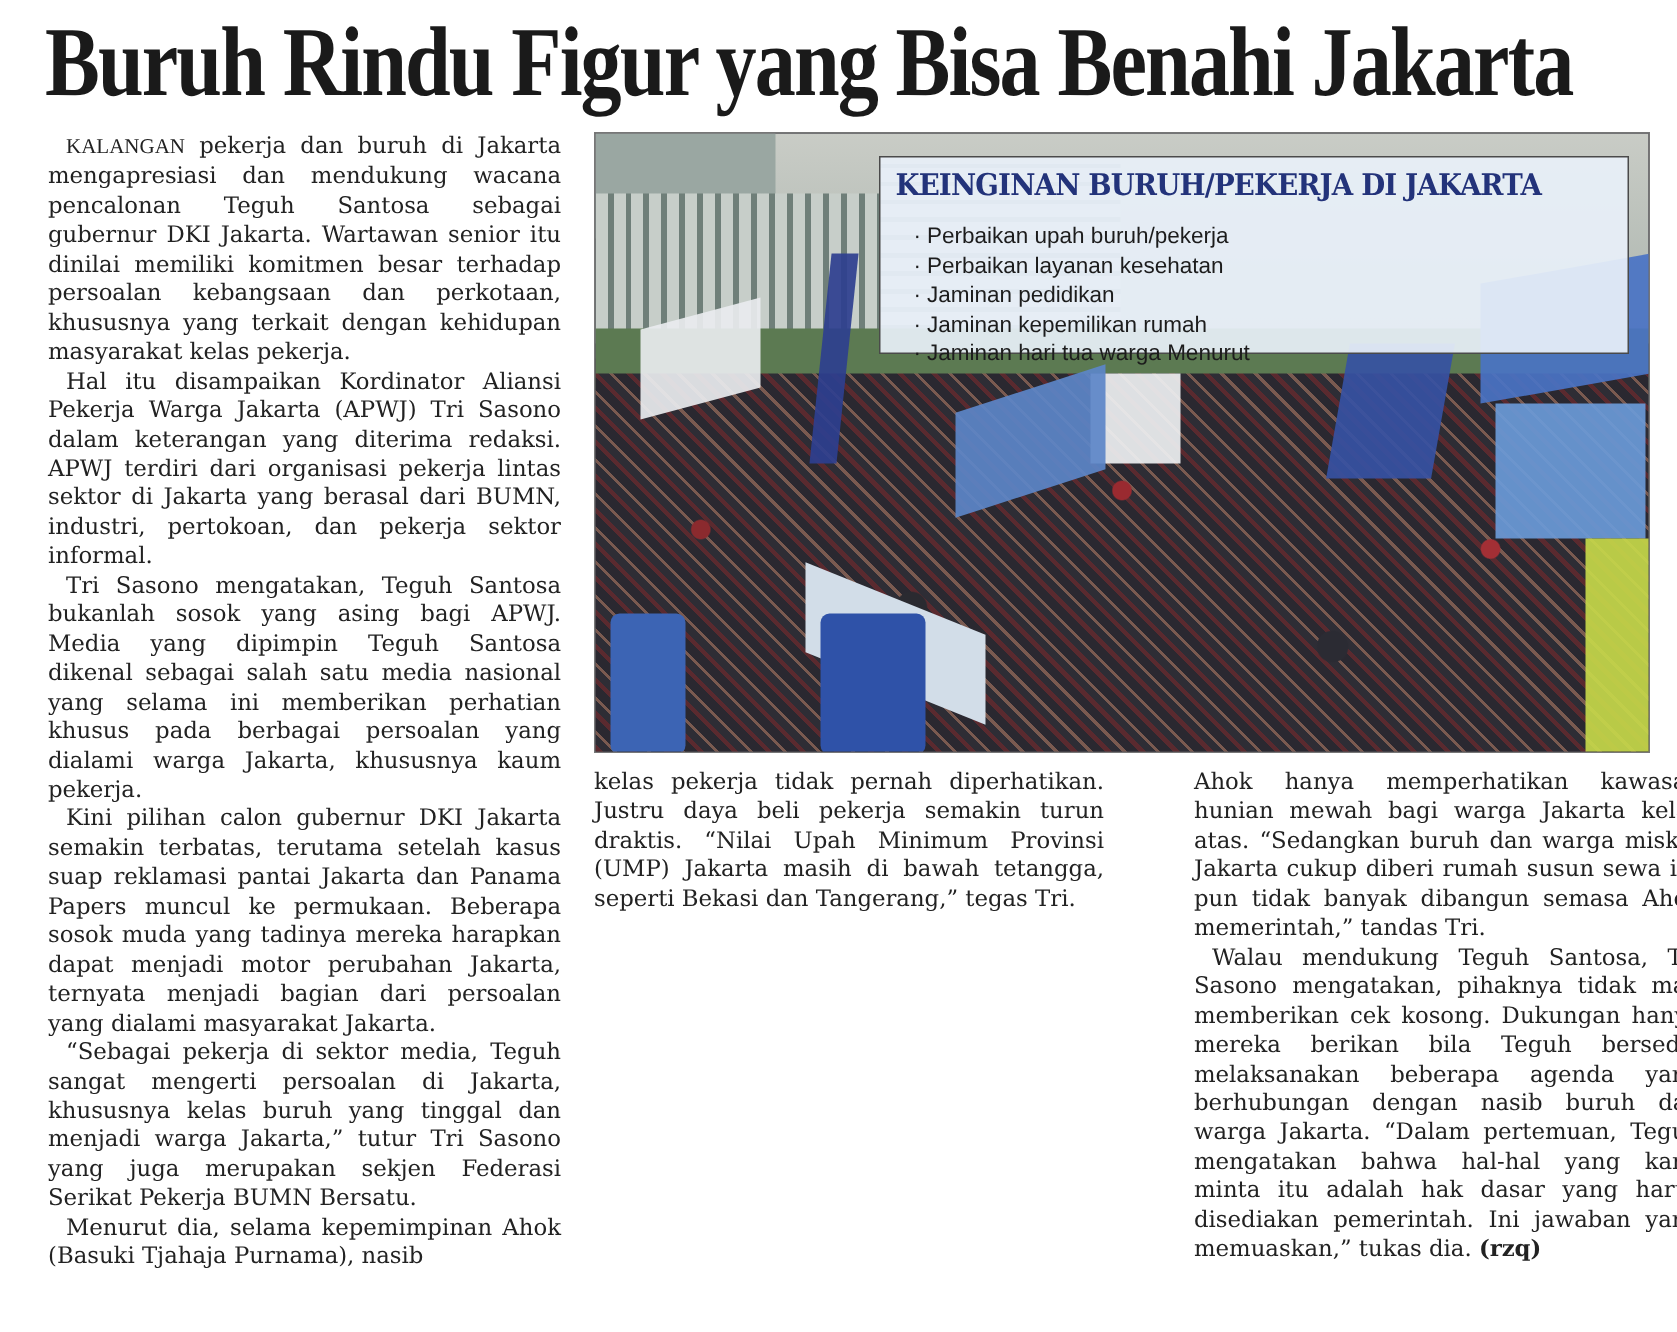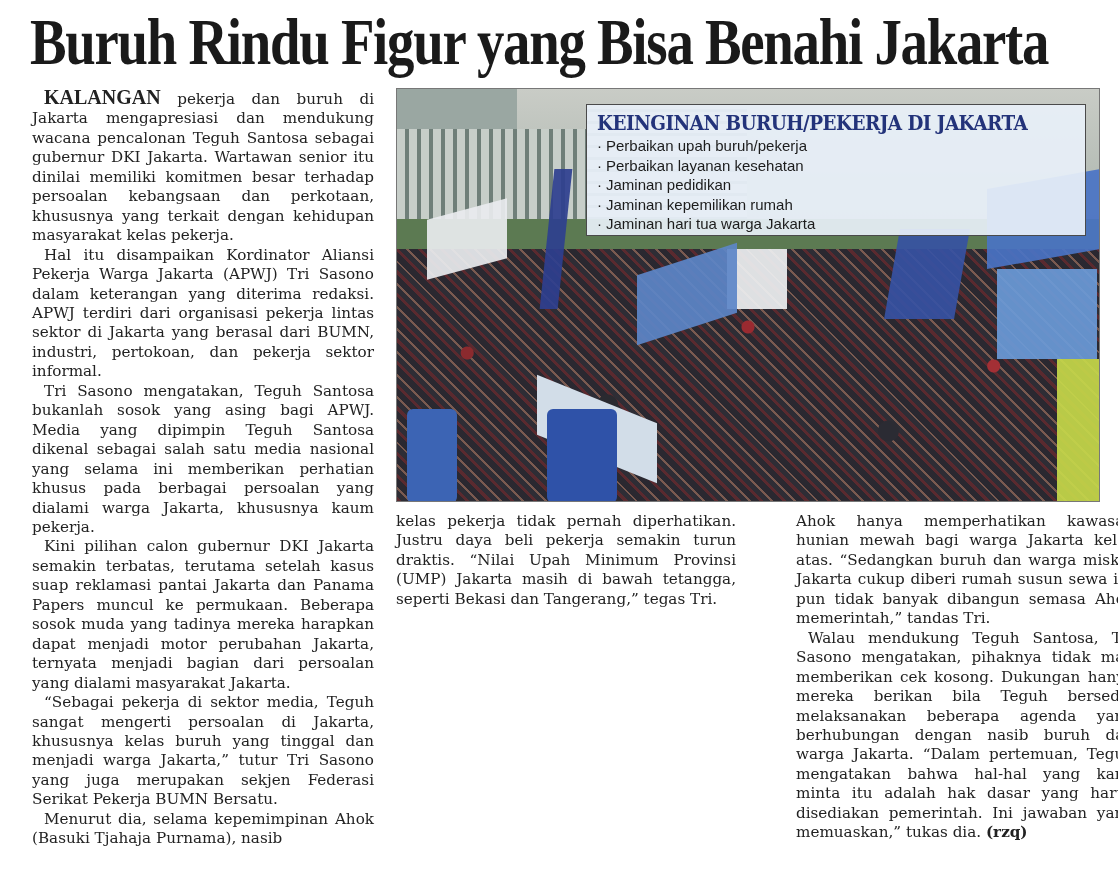--- a/index.html
+++ b/index.html
@@ -28,21 +28,21 @@
     font-size: 15.2px;
     line-height: 19.45px;
     text-align: justify;
     color: #222;
   }
   .col p { margin: 0; text-indent: 12px; }
   .col p.noindent { text-indent: 0; }
   .col1 { left: 32px; top: 88px; width: 342px; }
   .col2 { left: 396px; top: 512px; width: 340px; }
   .col3 { left: 796px; top: 512px; width: 338px; }
-  .lead { font-weight: bold; font-family: "Liberation Serif", serif; font-size: 20px; }
+  .lead { font-weight: normal; font-family: "Liberation Serif", serif; font-size: 14px; }
   .sig { font-weight: bold; }
 
   .photo {
     position: absolute; left: 396px; top: 88px; width: 704px; height: 414px;
     overflow: hidden;
     border: 1px solid #777;
     box-sizing: border-box;
     background: #3a3640;
   }
   .photo .sky { position: absolute; left: 0; top: 0; width: 100%; height: 140px;
@@ -90,21 +90,21 @@
     font-family: "DejaVu Serif", serif;
     font-weight: bold;
     font-size: 20px;
     line-height: 26px;
     color: #23337a;
     letter-spacing: -0.6px;
     transform: scaleX(0.92);
     transform-origin: left top;
     white-space: nowrap;
   }
-  .infobox ul { list-style: none; margin: 0; padding: 0 0 0 0; }
+  .infobox ul { list-style: none; margin: 12px; padding: 0 0 0 0; }
   .infobox li {
     font-family: "Liberation Sans", sans-serif;
     font-size: 15px;
     line-height: 19.6px;
     color: #1c1c1c;
   }
   .infobox li .bullet { margin-right: 4px; }
 </style>
 </head>
 <body>
@@ -140,21 +140,21 @@
   <div class="figure p2"></div>
 </div>
 
 <div class="infobox">
   <div class="title">KEINGINAN BURUH/PEKERJA DI JAKARTA</div>
   <ul>
     <li><span class="bullet">·</span><span>Perbaikan upah buruh/pekerja</span></li>
     <li><span class="bullet">·</span><span>Perbaikan layanan kesehatan</span></li>
     <li><span class="bullet">·</span><span>Jaminan pedidikan</span></li>
     <li><span class="bullet">·</span><span>Jaminan kepemilikan rumah</span></li>
-    <li><span class="bullet">·</span><span>Jaminan hari tua warga Jakarta</span></li>
+    <li><span class="bullet">·</span><span>Jaminan hari tua warga Menurut</span></li>
   </ul>
 </div>
 
 <div class="col col2">
   <p class="noindent">kelas pekerja tidak pernah diperhatikan. Justru daya beli pekerja semakin turun draktis. “Nilai Upah Minimum Provinsi (UMP) Jakarta masih di bawah tetangga, seperti Bekasi dan Tangerang,” tegas Tri.</p>
 </div>
 
 <div class="col col3">
   <p class="noindent">Ahok hanya memperhatikan kawasan hunian mewah bagi warga Jakarta kelas atas. “Sedangkan buruh dan warga miskin Jakarta cukup diberi rumah susun sewa itu pun tidak banyak dibangun semasa Ahok memerintah,” tandas Tri.</p>
   <p><span>Walau mendukung Teguh Santosa, Tri Sasono mengatakan, pihaknya tidak mau memberikan cek kosong. Dukungan hanya mereka berikan bila Teguh bersedia melaksanakan beberapa agenda yang berhubungan dengan nasib buruh dan warga Jakarta. “Dalam pertemuan, Teguh mengatakan bahwa hal-hal yang kami minta itu adalah hak dasar yang harus disediakan pemerintah. Ini jawaban yang memuaskan,” tukas dia. </span><span class="sig">(rzq)</span></p>

